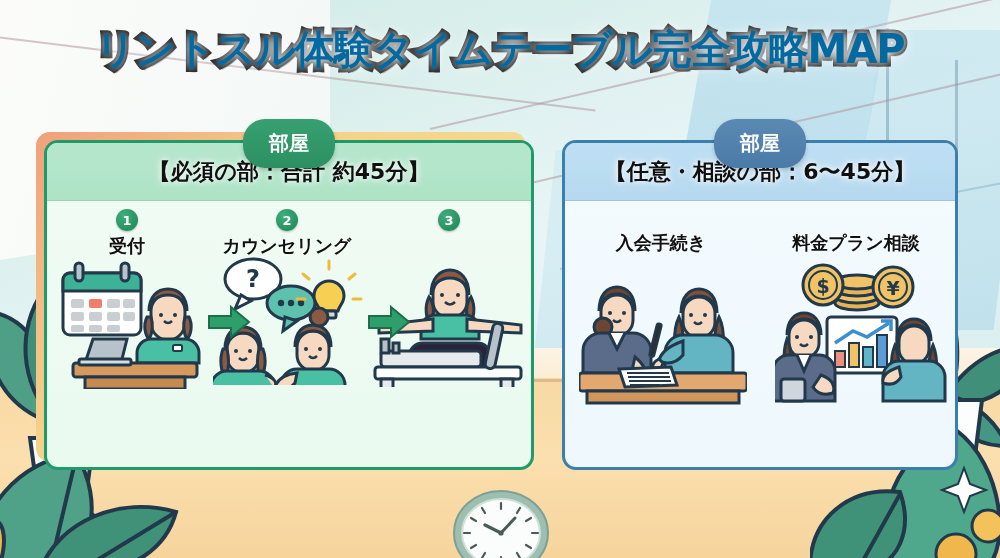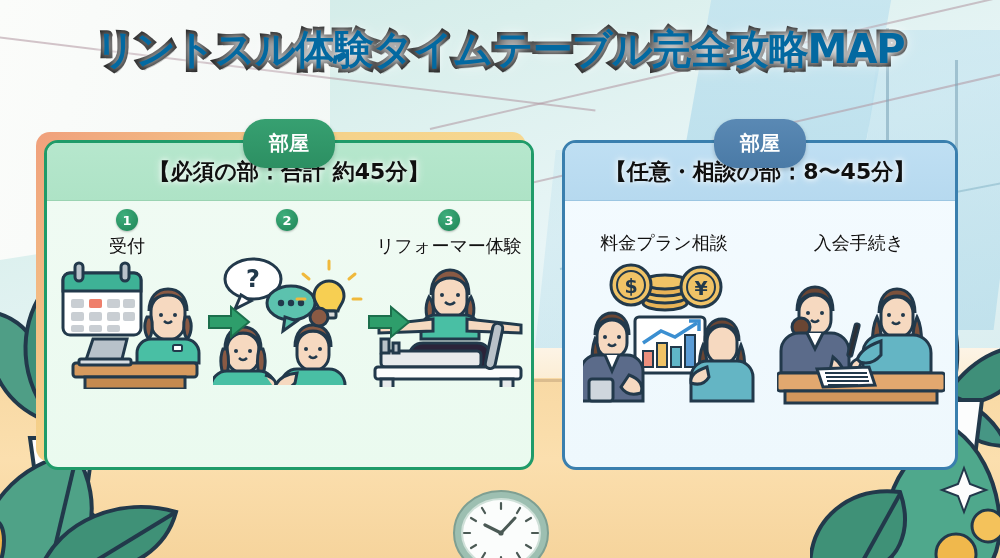--- a/index.html
+++ b/index.html
@@ -76,21 +76,21 @@
   .card-body { position:relative; height:calc(100% - 58px); }
 
   
   .steps { position:absolute; inset:0; display:flex; }
   .step { position:relative; display:flex; flex-direction:column; align-items:center; }
   .step-num { width:22px; height:22px; border-radius:50%;
               background:radial-gradient(circle at 35% 30%,#3fae7c,#1d8355);
               color:#fff; font-size:13px; font-weight:800;
               display:flex; align-items:center; justify-content:center;
               margin-top:8px; box-shadow:0 1px 2px rgba(0,0,0,.25); }
-  .step-label { font-size:18px; font-weight:400; color:#111; margin-top:3px;
+  .step-label { font-size:18px; font-weight:700; color:#111; margin-top:3px;
                 white-space:nowrap; text-shadow:0 0 4px rgba(255,255,255,.9); }
   .step-label.r { margin-top:30px; }
 
   .arrow { position:absolute; width:44px; height:34px; z-index:24; }
 
   .art { position:absolute; }
 
   
   #clock { position:absolute; left:452px; top:484px; width:98px; height:98px; z-index:12; }
 
@@ -220,20 +220,21 @@
           <rect x="24" y="100" width="52" height="6" rx="2" fill="#d6dde2" stroke="#22394b" stroke-width="3"></rect>
         </svg>
       </div>
 
       <svg class="arrow" style="left:160px;top:104px;" viewBox="0 0 44 34">
         <path d="M2 11 h22 V2 l18 15 -18 15 v-9 H2 Z" fill="#2e9e6b" stroke="#1c6f4c" stroke-width="2"></path>
       </svg>
 
       <div class="step" style="width:160px;">
         <div class="step-num">2</div>
+        <div class="step-label">カウンセリング</div>
         <svg class="art" style="left:6px;top:52px;" width="150" height="132" viewBox="0 0 150 132">
 
           <ellipse cx="40" cy="26" rx="28" ry="20" fill="#fff" stroke="#22394b" stroke-width="3"></ellipse>
           <path d="M28 42 l-6 14 16 -8 Z" fill="#fff" stroke="#22394b" stroke-width="3"></path>
           <text x="40" y="34" font-size="24" font-weight="900" fill="#22394b" text-anchor="middle" font-family="DejaVu Sans, sans-serif">?</text>
           <ellipse cx="78" cy="50" rx="24" ry="17" fill="#5cc2ae" stroke="#22394b" stroke-width="3"></ellipse>
           <path d="M72 64 l-2 14 14 -10 Z" fill="#5cc2ae" stroke="#22394b" stroke-width="3"></path>
           <circle cx="68" cy="50" r="3.2" fill="#22394b"></circle>
             <circle cx="78" cy="50" r="3.2" fill="#22394b"></circle>
             <circle cx="88" cy="50" r="3.2" fill="#22394b"></circle>
@@ -268,21 +269,20 @@
           <path d="M84 120 q-18 2 -22 14 q14 4 20 -4 Z" fill="#f6d9c0" stroke="#22394b" stroke-width="3"></path>
         </svg>
       </div>
 
       <svg class="arrow" style="left:320px;top:104px;" viewBox="0 0 44 34">
         <path d="M2 11 h22 V2 l18 15 -18 15 v-9 H2 Z" fill="#2e9e6b" stroke="#1c6f4c" stroke-width="2"></path>
       </svg>
 
       <div class="step" style="width:164px;">
         <div class="step-num">3</div>
-        <div class="step-label">リフォーマー体験</div>
         <svg class="art" style="left:-2px;top:52px;" width="170" height="134" viewBox="0 0 170 134">
 
           <path d="M68 40 a17 16 0 0 1 34 0 v9 a17 16 0 0 1 -34 0 Z" fill="#f6d9c0" stroke="#22394b" stroke-width="3"></path>
           <path d="M66 42 a19 17 0 0 1 38 0 c0 -17 -9 -25 -19 -25 s-19 8 -19 25 Z" fill="#8a5a44" stroke="#22394b" stroke-width="3"></path>
           <path d="M64 44 c-5 10 -3 22 2 28 4 -10 3 -22 -2 -28 Z" fill="#8a5a44" stroke="#22394b" stroke-width="3"></path>
           <path d="M106 44 c5 10 3 22 -2 28 -4 -10 -3 -22 2 -28 Z" fill="#8a5a44" stroke="#22394b" stroke-width="3"></path>
           <circle cx="77" cy="42" r="2" fill="#22394b"></circle>
             <circle cx="93" cy="42" r="2" fill="#22394b"></circle>
           <path d="M80 49 q5 5 10 0" fill="none" stroke="#22394b" stroke-width="2.5"></path>
           <path d="M70 62 h30 a14 14 0 0 1 14 14 v10 H56 v-10 a14 14 0 0 1 14 -14 Z" fill="#49bfa4" stroke="#22394b" stroke-width="3"></path>
@@ -301,25 +301,65 @@
         </svg>
       </div>
     </div>
   </div>
 </div>
 
 <div id="card-right" class="card">
   <div class="badge badge-blue">部屋</div>
 
   <div class="card-head">
-    <span class="head-text">【任意・相談の部：8〜45分】</span>
+    <span class="head-text">【任意・相談の部：6〜45分】</span>
   </div>
 
   <div class="card-body">
     <div class="steps">
+
+      <div class="step" style="width:192px;">
+        <div class="step-label r">入会手続き</div>
+        <svg class="art" style="left:14px;top:64px;" width="168" height="140" viewBox="0 0 168 140">
+
+          <path d="M22 46 a16 16 0 0 1 32 0 v9 a16 16 0 0 1 -32 0 Z" fill="#f6d9c0" stroke="#22394b" stroke-width="3"></path>
+          <path d="M20 46 a18 17 0 0 1 36 0 c0 -16 -8 -24 -18 -24 s-18 8 -18 24 Z" fill="#6b4633" stroke="#22394b" stroke-width="3"></path>
+          <circle cx="24" cy="62" r="9" fill="#6b4633" stroke="#22394b" stroke-width="3"></circle>
+          <circle cx="31" cy="48" r="2" fill="#22394b"></circle>
+            <circle cx="45" cy="48" r="2" fill="#22394b"></circle>
+          <path d="M34 55 q4 4 8 0" fill="none" stroke="#22394b" stroke-width="2.5"></path>
+          <path d="M22 68 h32 a18 18 0 0 1 18 18 v22 H4 v-22 a18 18 0 0 1 18 -18 Z" fill="#5b6b8a" stroke="#22394b" stroke-width="3"></path>
+          <path d="M30 68 l8 16 8 -16" fill="#fff" stroke="#22394b" stroke-width="3"></path>
+          <path d="M56 92 q12 10 10 18 h-14 Z" fill="#f6d9c0" stroke="#22394b" stroke-width="3"></path>
+
+          <path d="M104 48 a16 16 0 0 1 32 0 v9 a16 16 0 0 1 -32 0 Z" fill="#f6d9c0" stroke="#22394b" stroke-width="3"></path>
+          <path d="M102 48 a18 17 0 0 1 36 0 c0 -16 -8 -24 -18 -24 s-18 8 -18 24 Z" fill="#7d523c" stroke="#22394b" stroke-width="3"></path>
+          <path d="M100 52 c-7 14 -5 40 0 50 6 -18 5 -38 0 -50 Z" fill="#7d523c" stroke="#22394b" stroke-width="3"></path>
+          <path d="M140 52 c7 14 5 40 0 50 -6 -18 -5 -38 0 -50 Z" fill="#7d523c" stroke="#22394b" stroke-width="3"></path>
+          <circle cx="112" cy="50" r="2" fill="#22394b"></circle>
+            <circle cx="126" cy="50" r="2" fill="#22394b"></circle>
+          <path d="M115 57 q4 4 8 0" fill="none" stroke="#22394b" stroke-width="2.5"></path>
+          <path d="M104 70 h32 a18 18 0 0 1 18 18 v20 H86 v-20 a18 18 0 0 1 18 -18 Z" fill="#64b5c4" stroke="#22394b" stroke-width="3"></path>
+          <path d="M104 76 q-22 8 -24 20 q14 6 24 -6 Z" fill="#64b5c4" stroke="#22394b" stroke-width="3"></path>
+          <path d="M80 94 q-8 4 -6 10 q8 2 10 -6 Z" fill="#f6d9c0" stroke="#22394b" stroke-width="3"></path>
+
+          <rect x="74" y="58" width="5" height="34" rx="2" transform="rotate(14 76 75)" fill="#2b2f36" stroke="#22394b" stroke-width="2"></rect>
+
+          <rect x="0" y="108" width="168" height="18" rx="3" fill="#e2a86f" stroke="#22394b" stroke-width="3"></rect>
+          <rect x="8" y="126" width="152" height="12" fill="#d2965c" stroke="#22394b" stroke-width="3"></rect>
+
+          <path d="M40 104 l52 -2 6 18 -52 2 Z" fill="#fff" stroke="#22394b" stroke-width="3"></path>
+          <g stroke="#22394b" stroke-width="2">
+            <path d="M48 108 h42"></path>
+              <path d="M49 112 h42"></path>
+              <path d="M50 116 h42"></path>
+              <path d="M51 120 h30"></path>
+          </g>
+        </svg>
+      </div>
 
       <div class="step" style="width:198px;">
         <div class="step-label r">料金プラン相談</div>
         <svg class="art" style="left:18px;top:62px;" width="172" height="140" viewBox="0 0 172 140">
 
           <g stroke="#22394b" stroke-width="3">
             <ellipse cx="82" cy="40" rx="22" ry="7" fill="#e8b357"></ellipse>
             <ellipse cx="82" cy="33" rx="22" ry="7" fill="#f0c366"></ellipse>
             <ellipse cx="82" cy="26" rx="22" ry="7" fill="#e8b357"></ellipse>
             <ellipse cx="82" cy="19" rx="22" ry="7" fill="#f0c366"></ellipse>
@@ -351,60 +391,20 @@
           <path d="M22 92 l7 16 7 -16" fill="#fff" stroke="#22394b" stroke-width="3"></path>
           <path d="M46 112 q16 6 12 18 q-14 4 -20 -6 Z" fill="#f6d9c0" stroke="#22394b" stroke-width="3"></path>
           <rect x="6" y="116" width="24" height="22" rx="3" fill="#cfd6dd" stroke="#22394b" stroke-width="3"></rect>
 
           <path d="M124 78 a15 15 0 0 1 30 0 v8 a15 15 0 0 1 -30 0 Z" fill="#f6d9c0" stroke="#22394b" stroke-width="3"></path>
           <path d="M122 78 a17 16 0 0 1 34 0 c0 -15 -8 -22 -17 -22 s-17 7 -17 22 Z" fill="#6b4633" stroke="#22394b" stroke-width="3"></path>
           <path d="M120 82 c-6 14 -4 38 1 48 5 -16 4 -36 -1 -48 Z" fill="#6b4633" stroke="#22394b" stroke-width="3"></path>
           <path d="M158 82 c6 14 4 38 -1 48 -5 -16 -4 -36 1 -48 Z" fill="#6b4633" stroke="#22394b" stroke-width="3"></path>
           <path d="M124 98 h30 a16 16 0 0 1 16 16 v24 h-62 v-24 a16 16 0 0 1 16 -16 Z" fill="#64b5c4" stroke="#22394b" stroke-width="3"></path>
           <path d="M124 104 q-18 6 -16 16 q12 4 18 -6 Z" fill="#f6d9c0" stroke="#22394b" stroke-width="3"></path>
-        </svg>
-      </div>
-
-      <div class="step" style="width:192px;">
-        <div class="step-label r">入会手続き</div>
-        <svg class="art" style="left:14px;top:64px;" width="168" height="140" viewBox="0 0 168 140">
-
-          <path d="M22 46 a16 16 0 0 1 32 0 v9 a16 16 0 0 1 -32 0 Z" fill="#f6d9c0" stroke="#22394b" stroke-width="3"></path>
-          <path d="M20 46 a18 17 0 0 1 36 0 c0 -16 -8 -24 -18 -24 s-18 8 -18 24 Z" fill="#6b4633" stroke="#22394b" stroke-width="3"></path>
-          <circle cx="24" cy="62" r="9" fill="#6b4633" stroke="#22394b" stroke-width="3"></circle>
-          <circle cx="31" cy="48" r="2" fill="#22394b"></circle>
-            <circle cx="45" cy="48" r="2" fill="#22394b"></circle>
-          <path d="M34 55 q4 4 8 0" fill="none" stroke="#22394b" stroke-width="2.5"></path>
-          <path d="M22 68 h32 a18 18 0 0 1 18 18 v22 H4 v-22 a18 18 0 0 1 18 -18 Z" fill="#5b6b8a" stroke="#22394b" stroke-width="3"></path>
-          <path d="M30 68 l8 16 8 -16" fill="#fff" stroke="#22394b" stroke-width="3"></path>
-          <path d="M56 92 q12 10 10 18 h-14 Z" fill="#f6d9c0" stroke="#22394b" stroke-width="3"></path>
-
-          <path d="M104 48 a16 16 0 0 1 32 0 v9 a16 16 0 0 1 -32 0 Z" fill="#f6d9c0" stroke="#22394b" stroke-width="3"></path>
-          <path d="M102 48 a18 17 0 0 1 36 0 c0 -16 -8 -24 -18 -24 s-18 8 -18 24 Z" fill="#7d523c" stroke="#22394b" stroke-width="3"></path>
-          <path d="M100 52 c-7 14 -5 40 0 50 6 -18 5 -38 0 -50 Z" fill="#7d523c" stroke="#22394b" stroke-width="3"></path>
-          <path d="M140 52 c7 14 5 40 0 50 -6 -18 -5 -38 0 -50 Z" fill="#7d523c" stroke="#22394b" stroke-width="3"></path>
-          <circle cx="112" cy="50" r="2" fill="#22394b"></circle>
-            <circle cx="126" cy="50" r="2" fill="#22394b"></circle>
-          <path d="M115 57 q4 4 8 0" fill="none" stroke="#22394b" stroke-width="2.5"></path>
-          <path d="M104 70 h32 a18 18 0 0 1 18 18 v20 H86 v-20 a18 18 0 0 1 18 -18 Z" fill="#64b5c4" stroke="#22394b" stroke-width="3"></path>
-          <path d="M104 76 q-22 8 -24 20 q14 6 24 -6 Z" fill="#64b5c4" stroke="#22394b" stroke-width="3"></path>
-          <path d="M80 94 q-8 4 -6 10 q8 2 10 -6 Z" fill="#f6d9c0" stroke="#22394b" stroke-width="3"></path>
-
-          <rect x="74" y="58" width="5" height="34" rx="2" transform="rotate(14 76 75)" fill="#2b2f36" stroke="#22394b" stroke-width="2"></rect>
-
-          <rect x="0" y="108" width="168" height="18" rx="3" fill="#e2a86f" stroke="#22394b" stroke-width="3"></rect>
-          <rect x="8" y="126" width="152" height="12" fill="#d2965c" stroke="#22394b" stroke-width="3"></rect>
-
-          <path d="M40 104 l52 -2 6 18 -52 2 Z" fill="#fff" stroke="#22394b" stroke-width="3"></path>
-          <g stroke="#22394b" stroke-width="2">
-            <path d="M48 108 h42"></path>
-              <path d="M49 112 h42"></path>
-              <path d="M50 116 h42"></path>
-              <path d="M51 120 h30"></path>
-          </g>
         </svg>
       </div>
     </div>
   </div>
 </div>
 
 <svg id="clock" viewBox="0 0 98 98">
   <ellipse cx="49" cy="49" rx="47" ry="42" fill="#9dbfb1" stroke="#7e9f92" stroke-width="2"></ellipse>
   <ellipse cx="49" cy="49" rx="39" ry="34" fill="#fbfdfc" stroke="#cfe0d8" stroke-width="2"></ellipse>
   <g stroke="#4b5a55" stroke-width="2.2" stroke-linecap="round">

